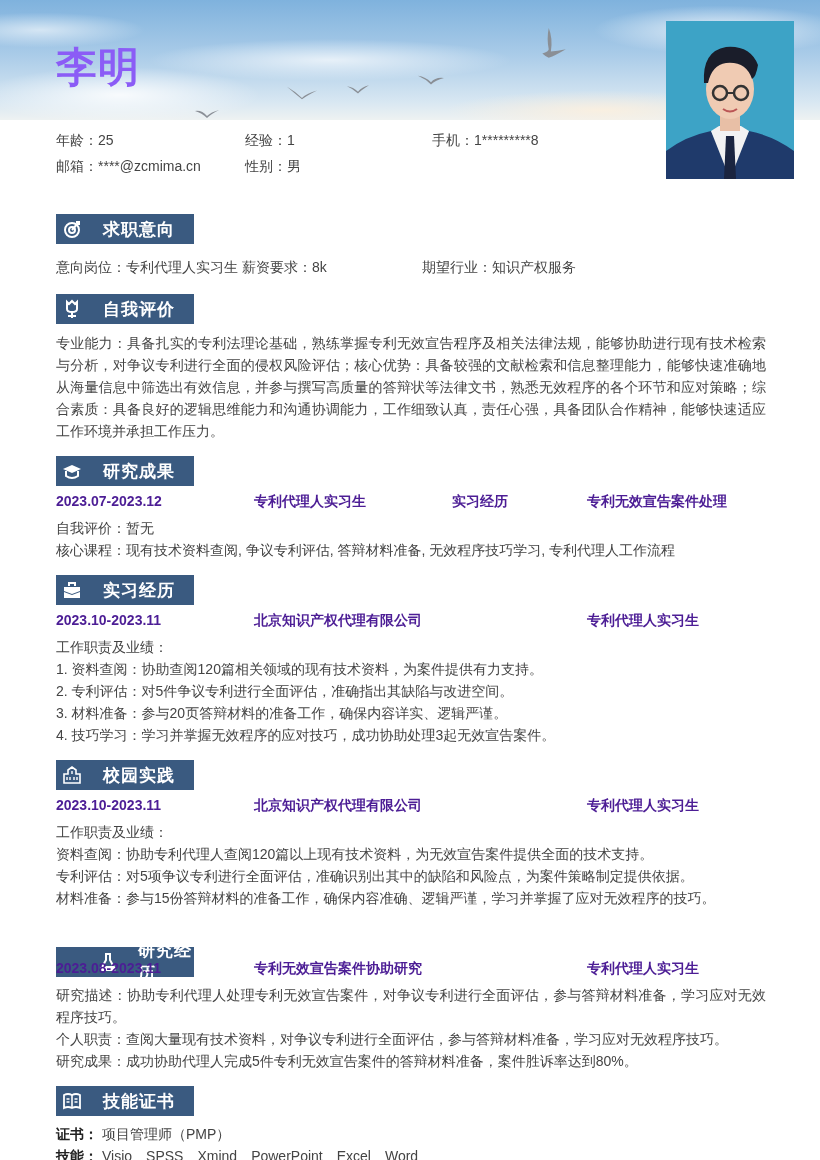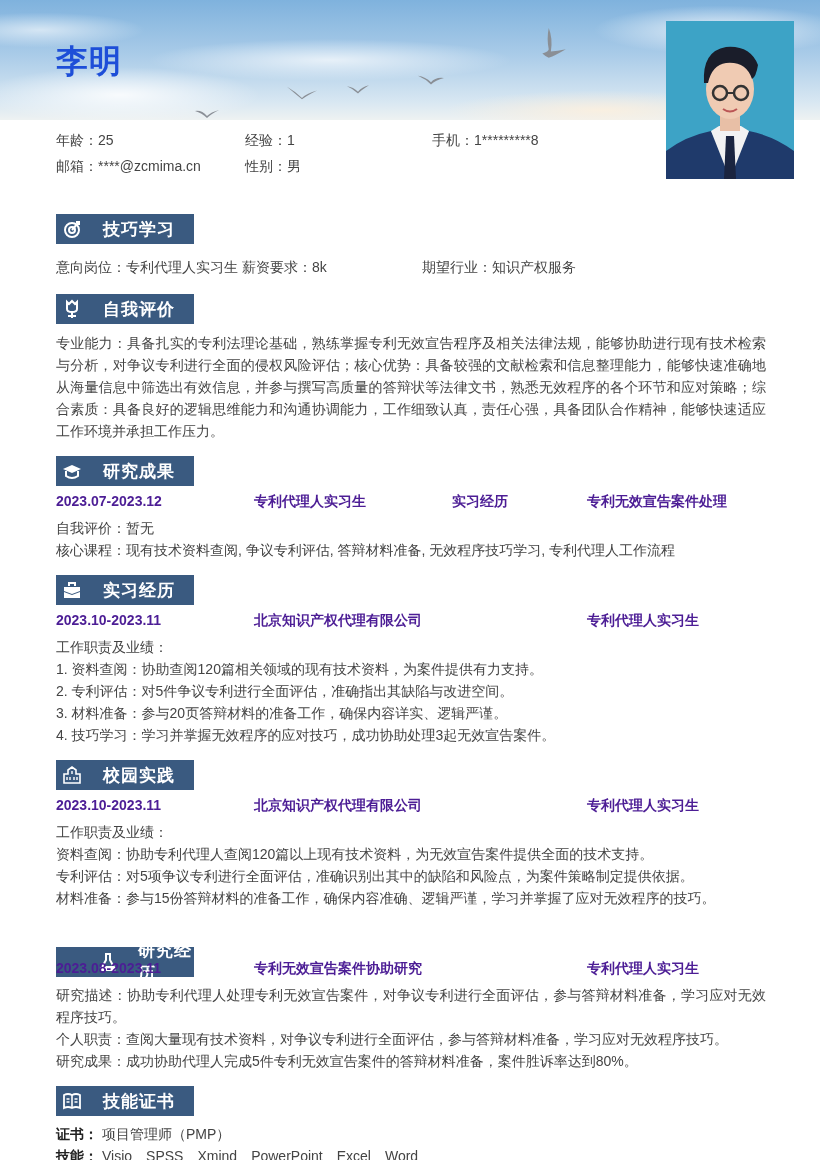--- a/index.html
+++ b/index.html
@@ -14,21 +14,21 @@
       radial-gradient(ellipse 180px 35px at 720px 30px, rgba(255,255,255,0.75), rgba(255,255,255,0) 70%),
       radial-gradient(ellipse 220px 28px at 600px 110px, rgba(255,240,220,0.8), rgba(255,255,255,0) 70%),
       radial-gradient(ellipse 150px 25px at 40px 30px, rgba(255,255,255,0.6), rgba(255,255,255,0) 70%),
       linear-gradient(180deg, #7fb2dd 0%, #a9cbe8 45%, #d8e7f2 85%, #eef2f2 100%);
   }
   .bird { position: absolute; width: 24px; height: 10px; }
   .bird svg { width: 100%; height: 100%; }
 
   .name {
     position: absolute; left: 56px; top: 40px;
-    font-size: 32px; font-weight: bold; color: #1d4ed8; letter-spacing: 1px;
+    font-size: 41px; font-weight: bold; color: #8b5cf6; letter-spacing: 1px;
   }
 
   .photo {
     position: absolute; left: 666px; top: 21px; width: 128px; height: 158px;
     background: #3aa0c4; overflow: hidden;
   }
   .photo svg { width: 100%; height: 100%; display: block; }
 
   .info { position: absolute; font-size: 14px; color: #444444; white-space: nowrap; }
 
@@ -102,21 +102,21 @@
 <div class="info" style="left:245px;top:158px;">性别：男</div>
 
 <div class="section-header" style="top:214px;">
   <span class="icon">
     <svg viewBox="0 0 20 20">
         <circle cx="10" cy="11" r="7" fill="none" stroke="#fff" stroke-width="2"></circle>
         <circle cx="10" cy="11" r="3" fill="none" stroke="#fff" stroke-width="2"></circle>
         <path d="M10 11 L16 4 M14 3 L17 3 L17 6" stroke="#fff" stroke-width="2" fill="none"></path>
       </svg>
   </span>
-  <span class="title">技巧学习</span>
+  <span class="title">求职意向</span>
 </div>
 <div class="text" style="top:256px;">意向岗位：专利代理人实习生  薪资要求：8k</div>
 <div class="text" style="top:256px;left:422px;">期望行业：知识产权服务</div>
 
 <div class="section-header" style="top:294px;">
   <span class="icon">
     <svg viewBox="0 0 20 20">
         <path d="M5 3 L7 5 L10 2 L13 5 L15 3 L15 10 Q15 13 10 13 Q5 13 5 10Z" fill="none" stroke="#fff" stroke-width="2"></path>
         <line x1="10" y1="13" x2="10" y2="19" stroke="#fff" stroke-width="2"></line>
         <line x1="6" y1="17" x2="14" y2="17" stroke="#fff" stroke-width="2"></line>

